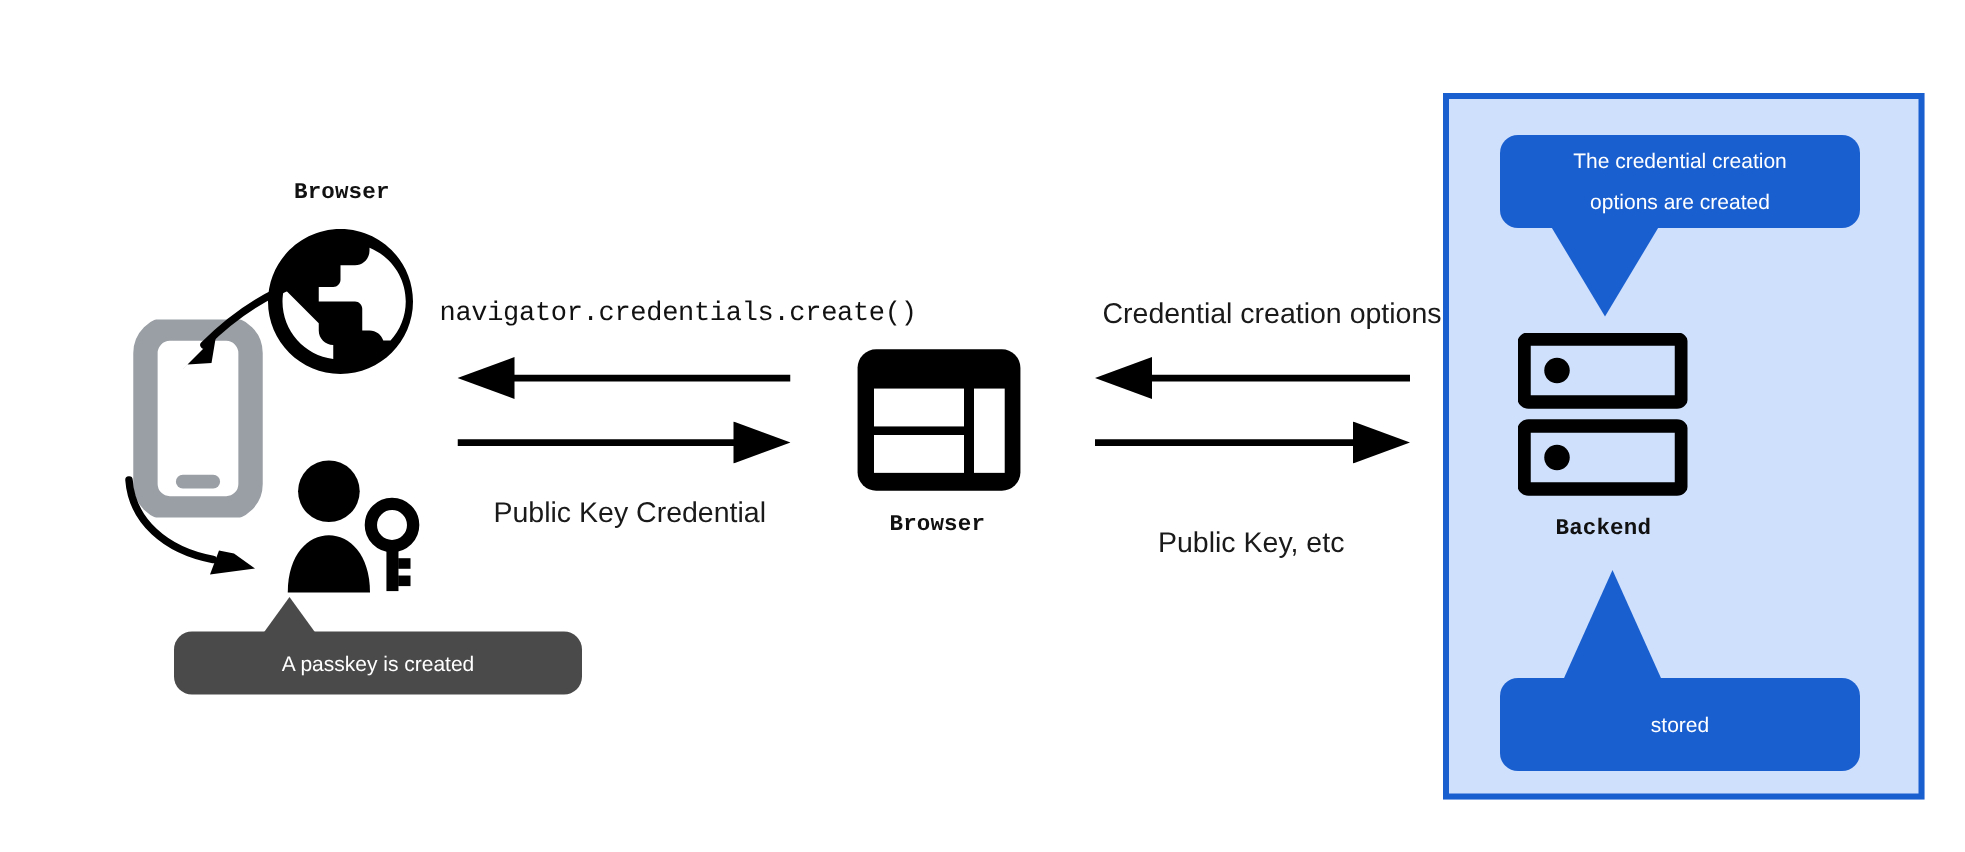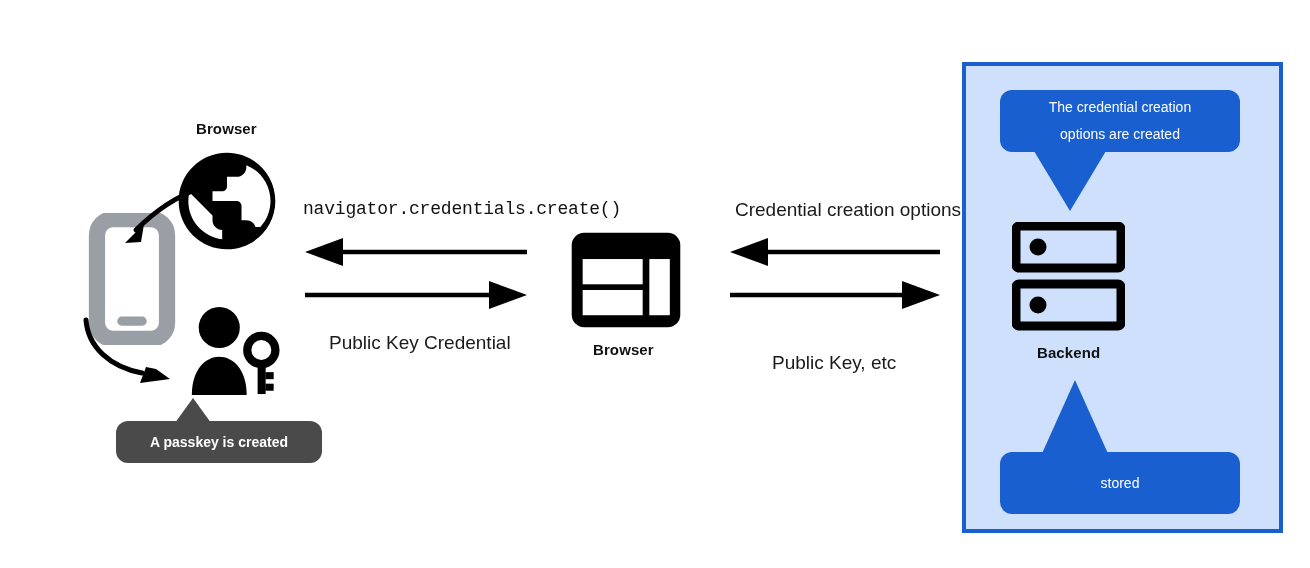--- a/index.html
+++ b/index.html
@@ -15,21 +15,21 @@
     position: relative;
     width: 1310px;
     height: 568px;
     background: #ffffff;
     overflow: hidden;
   }
   .abs { position: absolute; }
 
   
   .label-bold {
-    font-family: Liberation Sans, sans-serif;
+    font-family: Liberation Mono, monospace;
     font-weight: bold;
     font-size: 15px;
     color: #111111;
     letter-spacing: .1px;
     white-space: nowrap;
   }
   .label-plain {
     font-family: "Liberation Sans", sans-serif;
     font-weight: 400;
     font-size: 19px;
@@ -123,23 +123,23 @@
 
       <rect x="38.6" y="29.5" width="4.1" height="16" fill="#000000"></rect>
       <rect x="42.6" y="34.3" width="4.2" height="3.6" fill="#000000"></rect>
       <rect x="42.6" y="40.2" width="4.2" height="3.6" fill="#000000"></rect>
     </svg>
   </div>
 
   <svg class="pointer" style="left:158px; top:395px;" width="70" height="32" viewBox="0 0 70 32">
     <polygon points="14,32 35,3 56,32" fill="#4a4a4a"></polygon>
   </svg>
-  <div class="bubble bubble-gray" style="left:116px; top:421px; width:206px; height:42px;font-weight:bold;">A passkey is created</div>
-
-  <div class="abs label-mono" style="left:303px; top:199px;text-align:right;">navigator.credentials.create()</div>
+  <div class="bubble bubble-gray" style="left:116px; top:421px; width:272px; height:42px;">A passkey is created</div>
+
+  <div class="abs label-mono" style="left:293px; top:199px;text-align:right;">navigator.credentials.create()</div>
 
   <svg class="arrow" style="left:305px; top:238px;" width="222" height="28" viewBox="0 0 222 28">
     <line x1="34" y1="14" x2="222" y2="14" stroke="#000000" stroke-width="4.5"></line>
     <polygon points="0,14 38,0 38,28" fill="#000000"></polygon>
   </svg>
 
   <svg class="arrow" style="left:305px; top:281px;" width="222" height="28" viewBox="0 0 222 28">
     <line x1="0" y1="14" x2="188" y2="14" stroke="#000000" stroke-width="4.5"></line>
     <polygon points="222,14 184,0 184,28" fill="#000000"></polygon>
   </svg>

